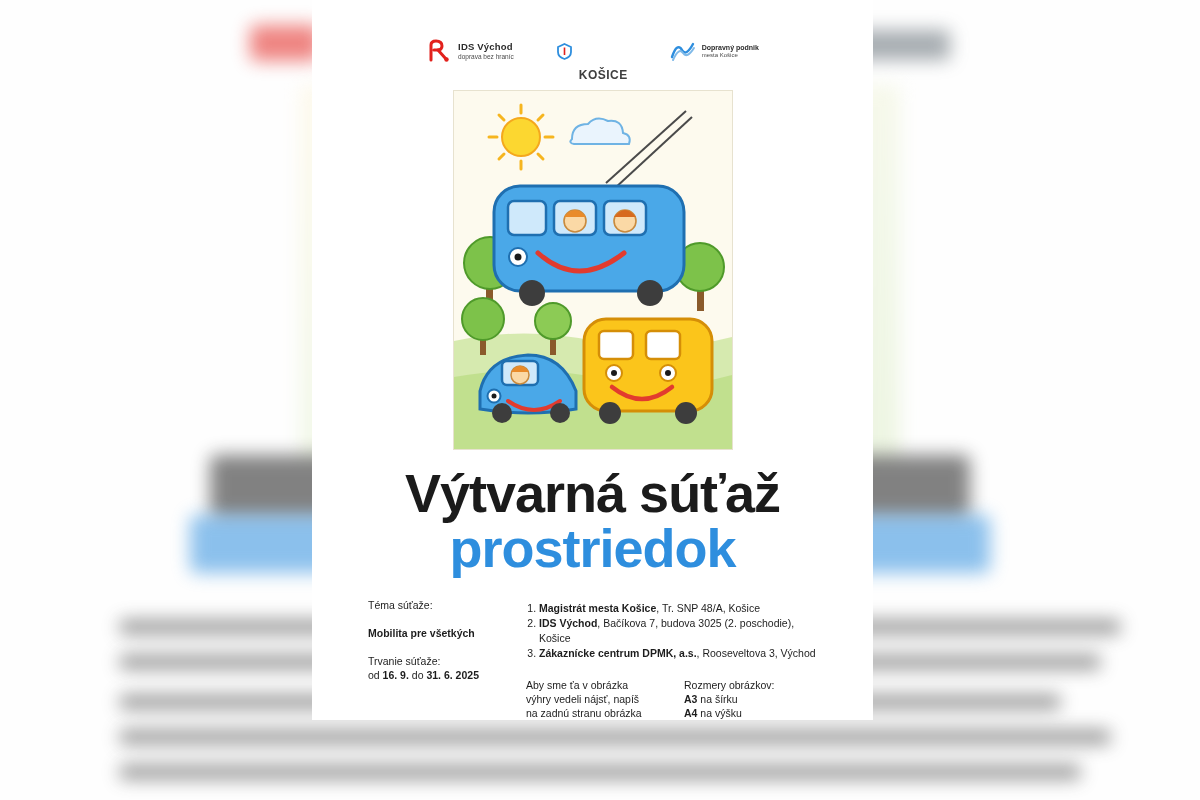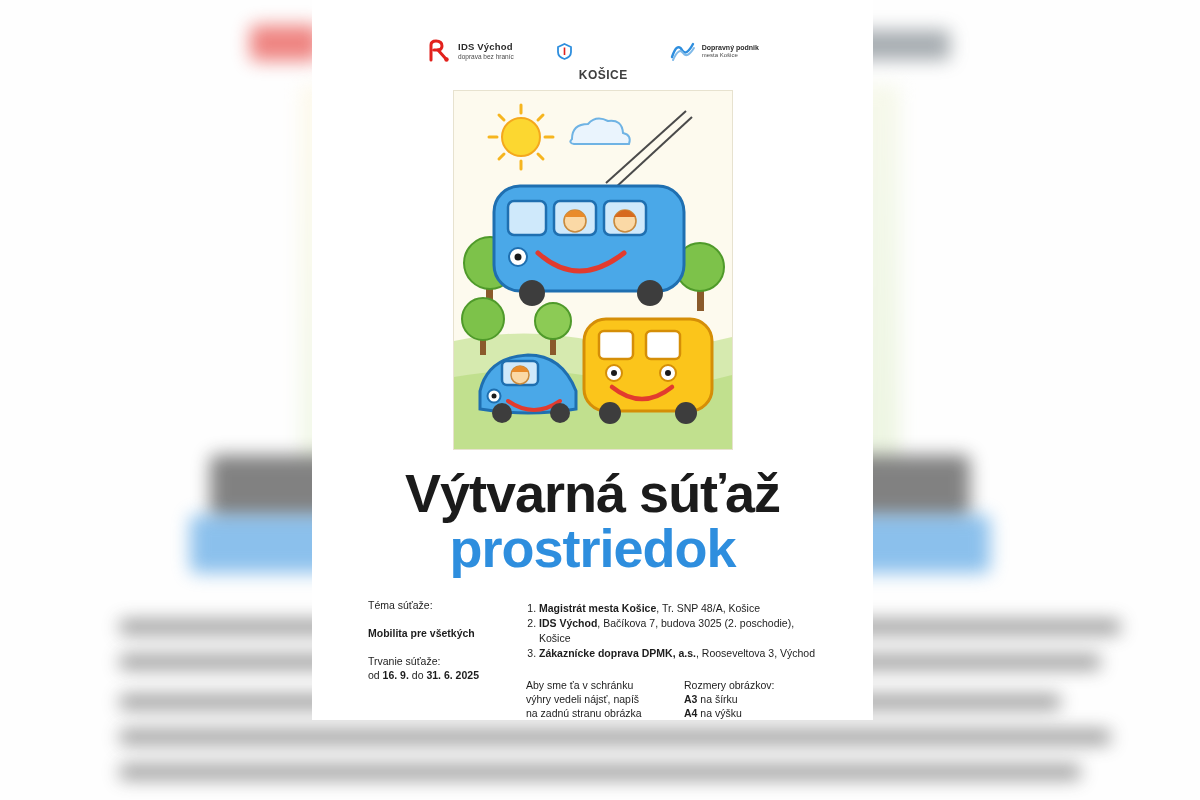--- a/index.html
+++ b/index.html
@@ -371,28 +371,28 @@
     <div class="col-right">
       <div class="block">
         <ol class="places">
           <li>
             <span class="b">Magistrát mesta Košice</span><span>, Tr. SNP 48/A, Košice</span>
           </li>
           <li>
             <span class="b">IDS Východ</span><span>, Bačíkova 7, budova 3025 (2. poschodie), Košice</span>
           </li>
           <li>
-            <span class="b">Zákaznícke doprava DPMK, a.s.</span><span>, Rooseveltova 3, Východ</span>
+            <span class="b">Zákaznícke centrum DPMK, a.s.</span><span>, Rooseveltova 3, Východ</span>
           </li>
         </ol>
       </div>
 
       <div class="two-col-bottom">
         <div class="bottom-left">
-          <div>Aby sme ťa v schránku</div>
+          <div>Aby sme ťa v obrázka</div>
           <div>výhry vedeli nájsť, napíš</div>
           <div>na zadnú stranu obrázka</div>
 
         </div>
 
         <div class="bottom-right">
           <div class="block">
             <div>Rozmery obrázkov:</div>
             <div>
               <span class="b">A3</span>

